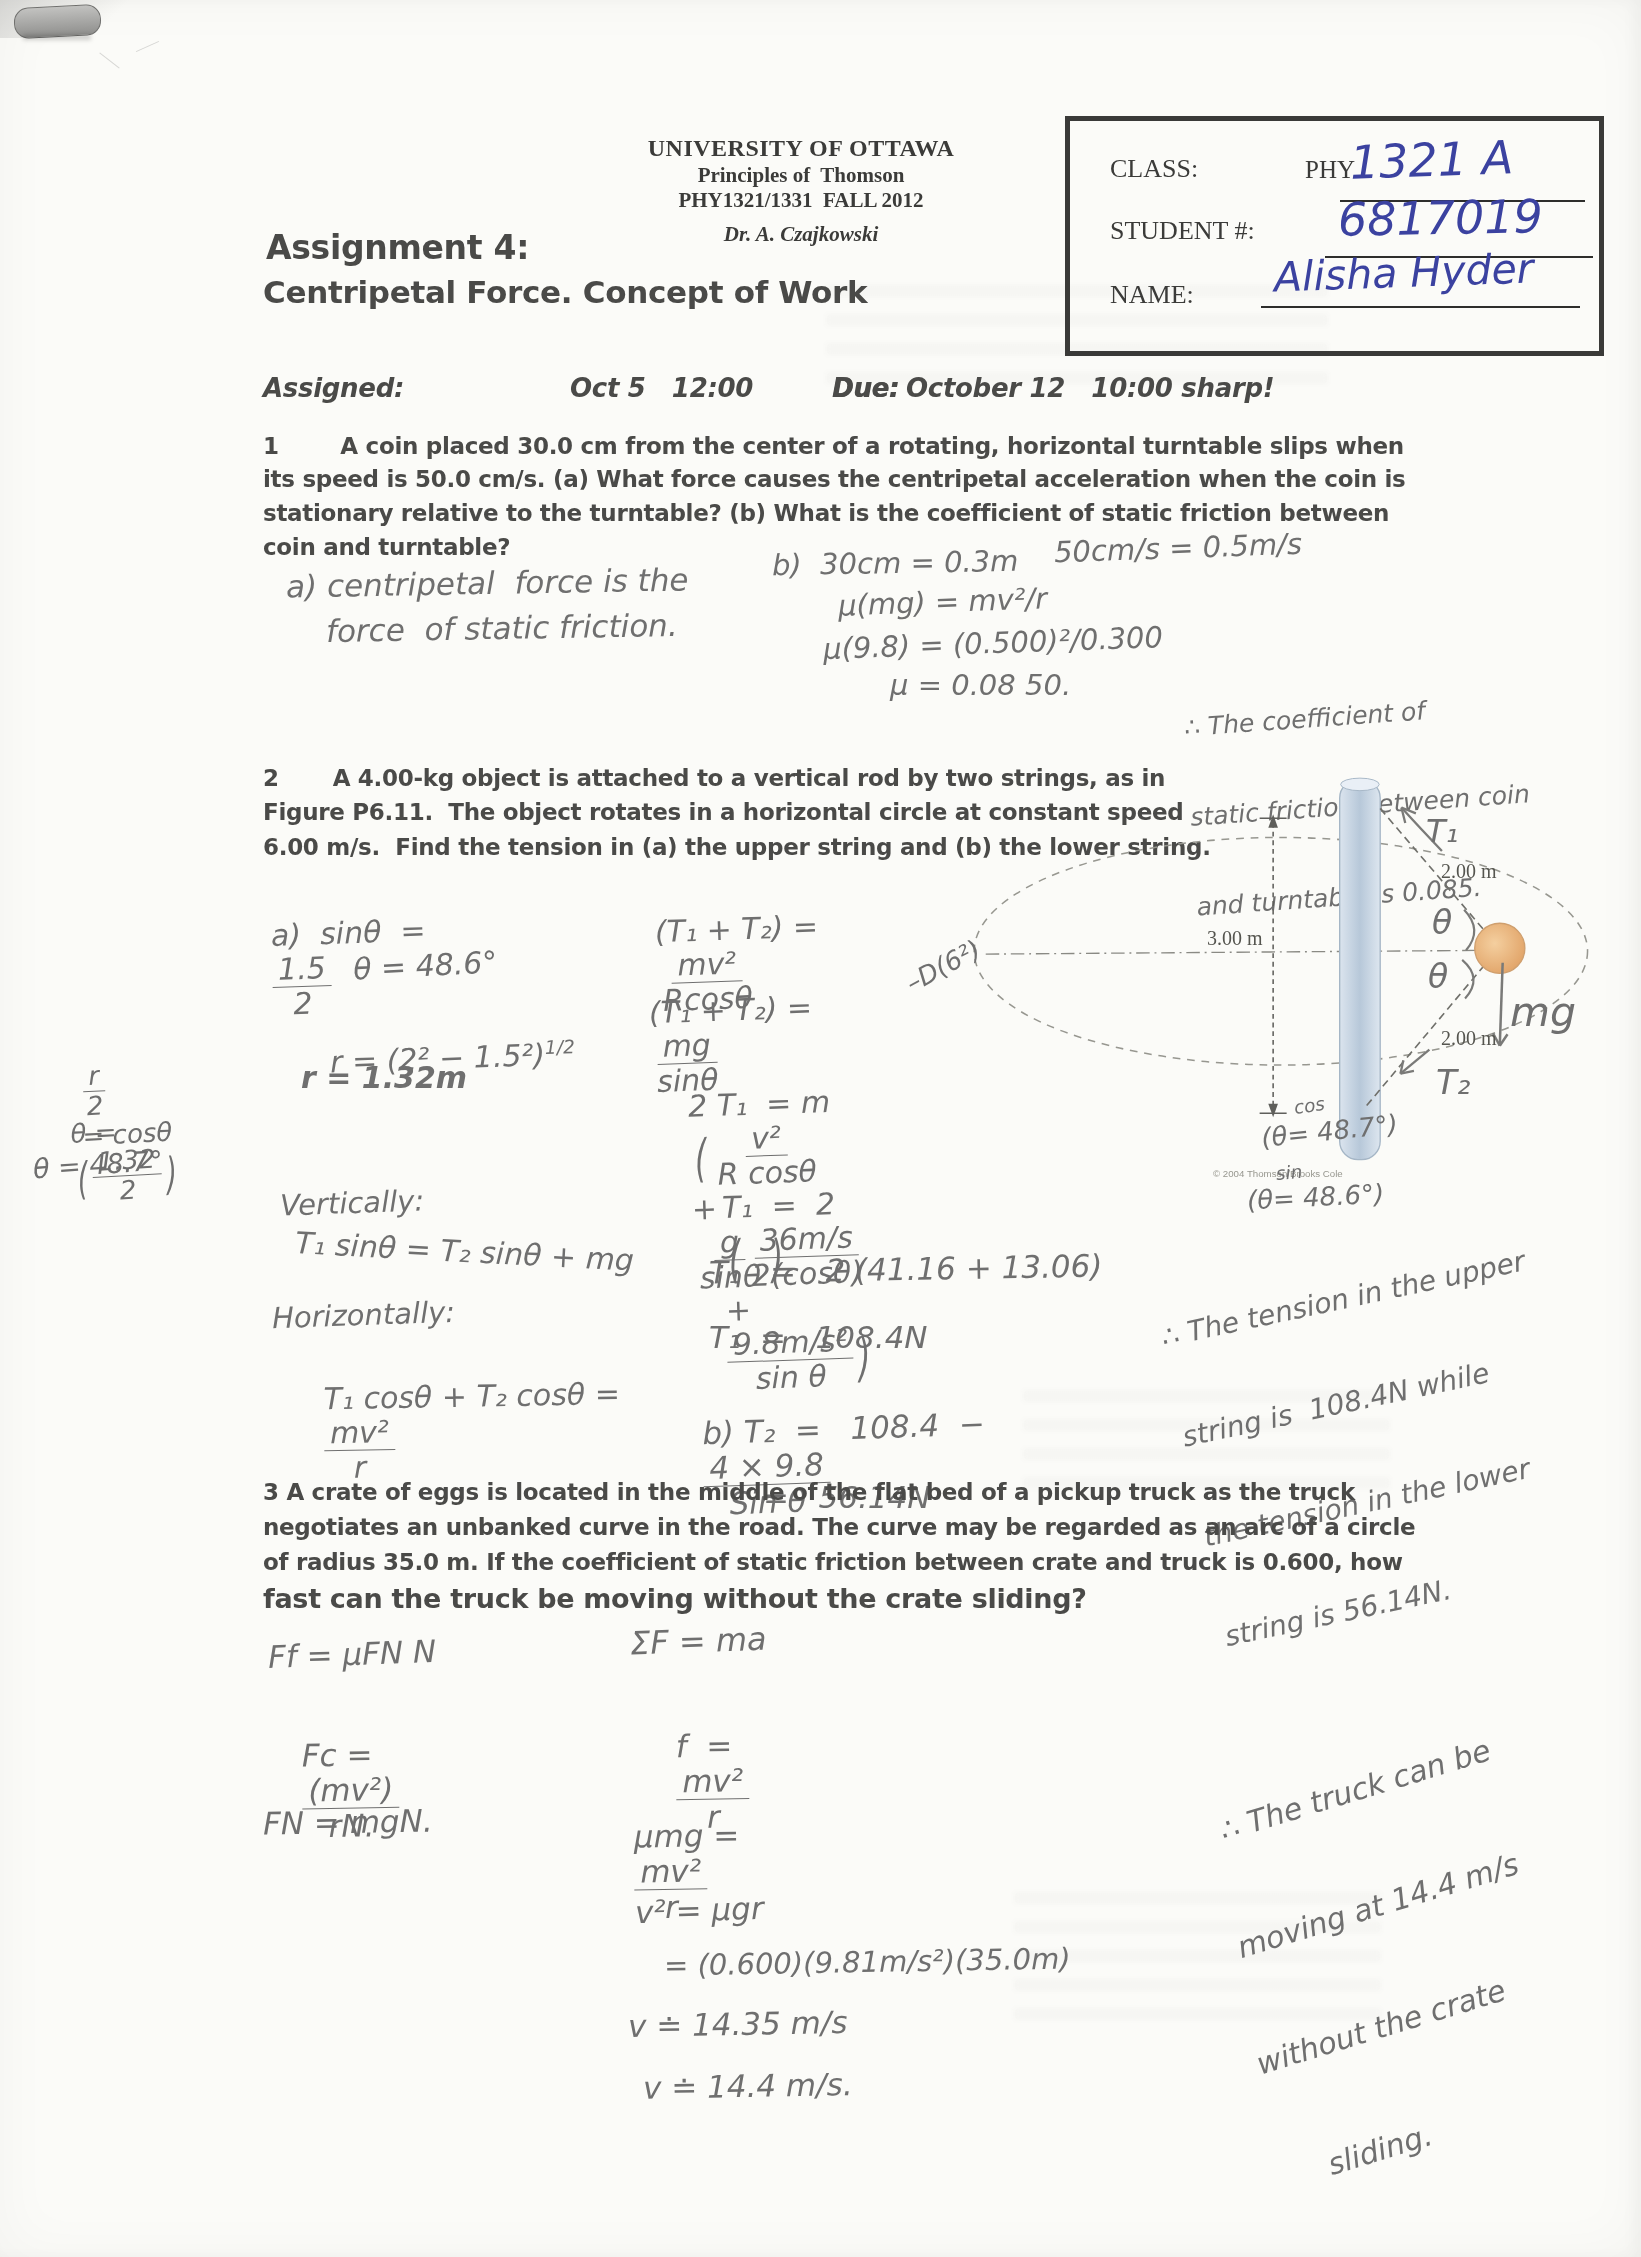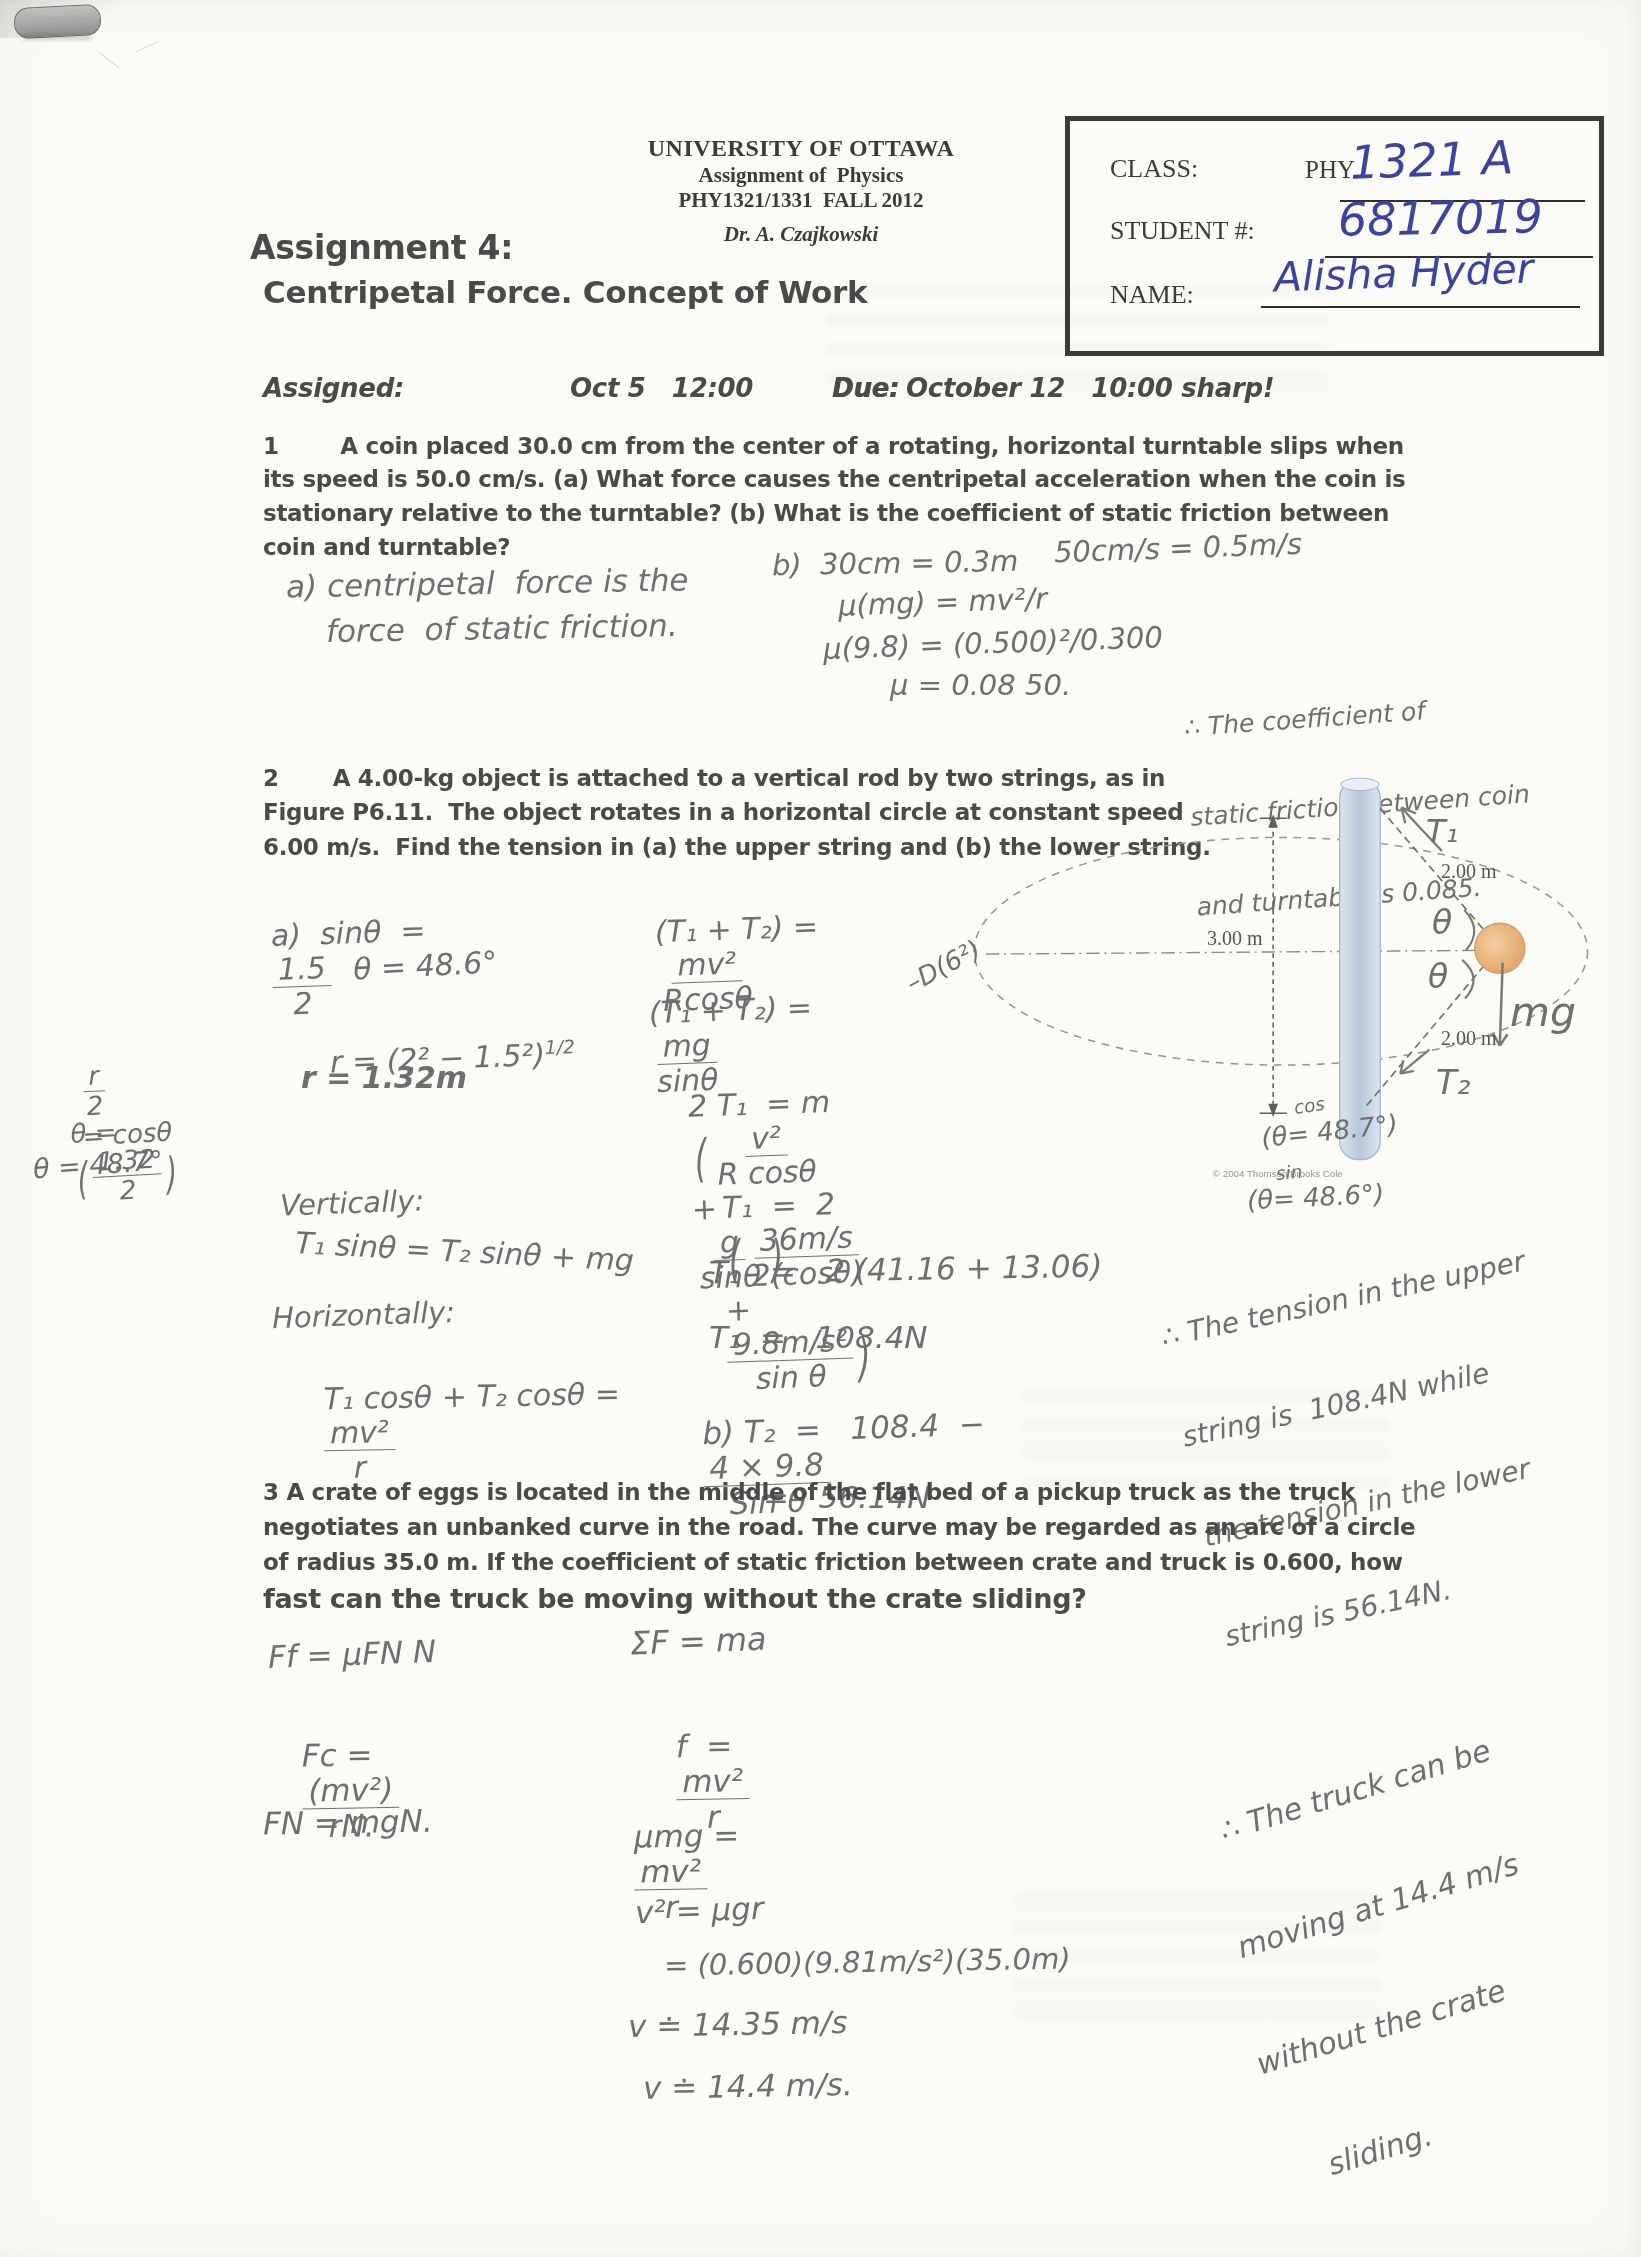--- a/index.html
+++ b/index.html
@@ -29,37 +29,37 @@
   <div class="abs" style="left:-5.8px;top:-5.8px;width:145px;height:44px;background:linear-gradient(135deg,#b5b5b3,rgba(181,181,179,0) 75%);opacity:.55;"></div>
   <div class="abs" style="left:13.5px;top:5.8px;width:85px;height:29px;background:linear-gradient(#c2c2c0,#8f8f8d);border:1.9px solid #6f6f6d;border-radius:14.5px;transform:rotate(-3deg);"></div>
   <div class="abs" style="left:23px;top:35px;width:68px;height:4.8px;background:rgba(0,0,0,.18);filter:blur(1.9px);"></div>
   <div class="scratch" style="left:97px;top:60px;transform:rotate(38deg);"></div>
   <div class="scratch" style="left:135px;top:46px;transform:rotate(-24deg);"></div>
   <div class="smudge" style="left:826px;top:285px;width:502px;height:111px;"></div>
   <div class="smudge" style="left:1023px;top:1390px;width:367px;height:116px;"></div>
   <div class="smudge" style="left:1014px;top:1892px;width:367px;height:145px;"></div>
 
   <div class="abs serif" style="left:579px;top:135px;width:444px;text-align:center;font-size:24px;font-weight:bold;letter-spacing:0.5px;">UNIVERSITY OF OTTAWA</div>
-  <div class="abs serif" style="left:579px;top:163px;width:444px;text-align:center;font-size:21px;font-weight:bold;">Assignment of  Physics</div>
+  <div class="abs serif" style="left:579px;top:163px;width:444px;text-align:center;font-size:21px;font-weight:bold;">Principles of  Thomson</div>
   <div class="abs serif" style="left:579px;top:188px;width:444px;text-align:center;font-size:21px;font-weight:bold;">PHY1321/1331  FALL 2012</div>
   <div class="abs serif" style="left:579px;top:213px;width:444px;text-align:center;font-size:21px;font-weight:bold;font-style:italic;margin-top:9px;">Dr. A. Czajkowski</div>
 
   <div class="abs" style="left:1065px;top:116px;width:529px;height:230px;border:5.8px solid #3a3a38;"></div>
   <div class="abs serif" style="left:1110px;top:154px;font-size:26px;">CLASS:</div>
   <div class="abs serif" style="left:1305px;top:156px;font-size:25px;">PHY</div>
   <div class="abs hw pen" style="left:1350px;top:133px;font-size:46px;transform:rotate(-2deg);">1321 A</div>
   <div class="ul" style="left:1340px;top:200px;width:245px;"></div>
   <div class="abs serif" style="left:1110px;top:216px;font-size:26px;">STUDENT #:</div>
   <div class="abs hw pen" style="left:1338px;top:191px;font-size:46px;transform:rotate(-1deg);">6817019</div>
   <div class="ul" style="left:1325px;top:256px;width:268px;"></div>
   <div class="abs serif" style="left:1110px;top:280px;font-size:26px;">NAME:</div>
   <div class="abs hw pen" style="left:1274px;top:249px;font-size:41px;transform:rotate(-2deg);">Alisha Hyder</div>
   <div class="ul" style="left:1261px;top:306px;width:319px;"></div>
 
-  <div class="abs print" style="left:250px;top:228px;font-size:33px;">Assignment 4:</div>
+  <div class="abs print" style="left:266px;top:228px;font-size:33px;">Assignment 4:</div>
   <div class="abs print" style="left:263px;top:274px;font-size:31px;">Centripetal Force. Concept of Work</div>
 
   <div class="abs print" style="left:263px;top:373px;font-size:26px;font-style:italic;font-weight:600;">Assigned:</div>
   <div class="abs print" style="left:570px;top:373px;font-size:26px;font-style:italic;font-weight:600;">Oct 5   12:00</div>
   <div class="abs print" style="left:832px;top:373px;font-size:26px;font-style:italic;text-shadow:0.6px 0 currentColor;">Due:</div>
   <div class="abs print" style="left:906px;top:373px;font-size:26px;font-style:italic;font-weight:600;">October 12   10:00 sharp!</div>
 
   <div class="abs print" style="left:263px;top:433px;font-size:23px;">1        A coin placed 30.0 cm from the center of a rotating, horizontal turntable slips when</div>
   <div class="abs print" style="left:263px;top:466px;font-size:23px;">its speed is 50.0 cm/s. (a) What force causes the centripetal acceleration when the coin is</div>
   <div class="abs print" style="left:263px;top:500px;font-size:23px;">stationary relative to the turntable? (b) What is the coefficient of static friction between</div>

